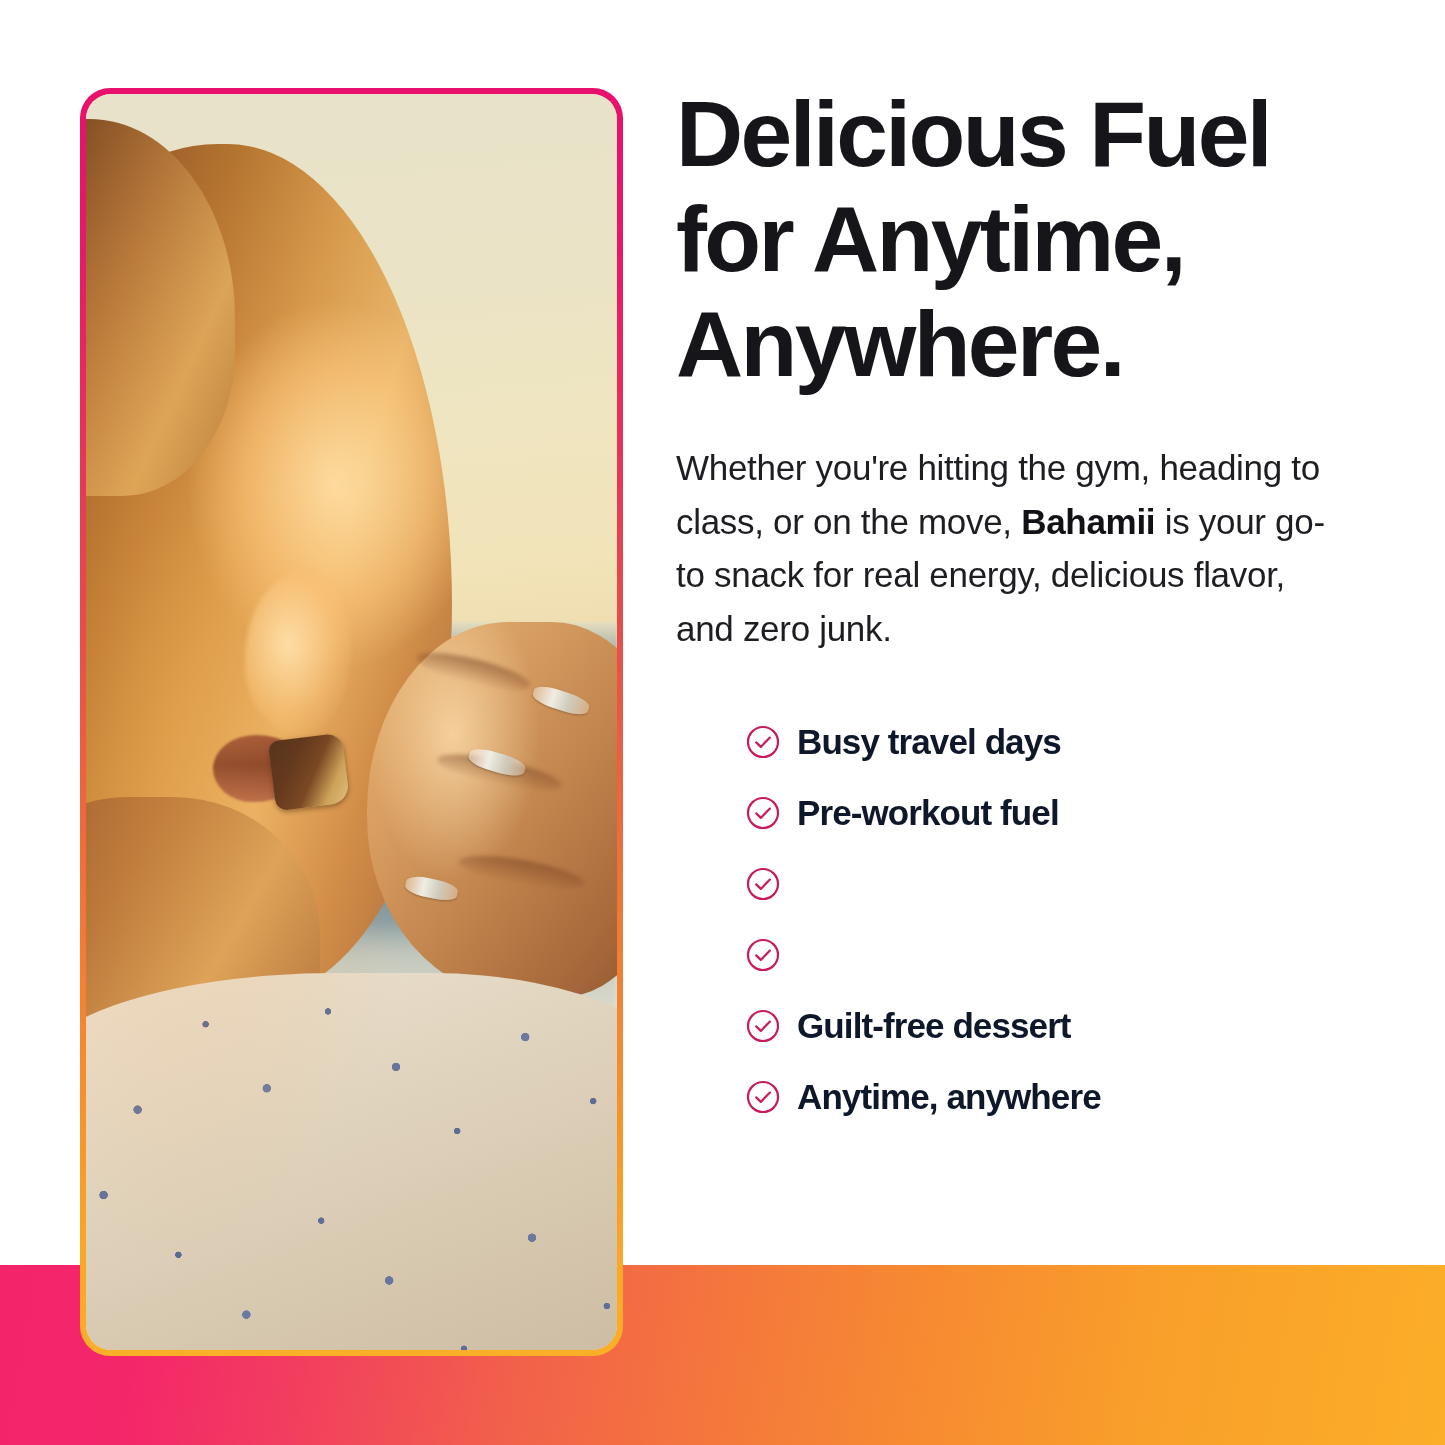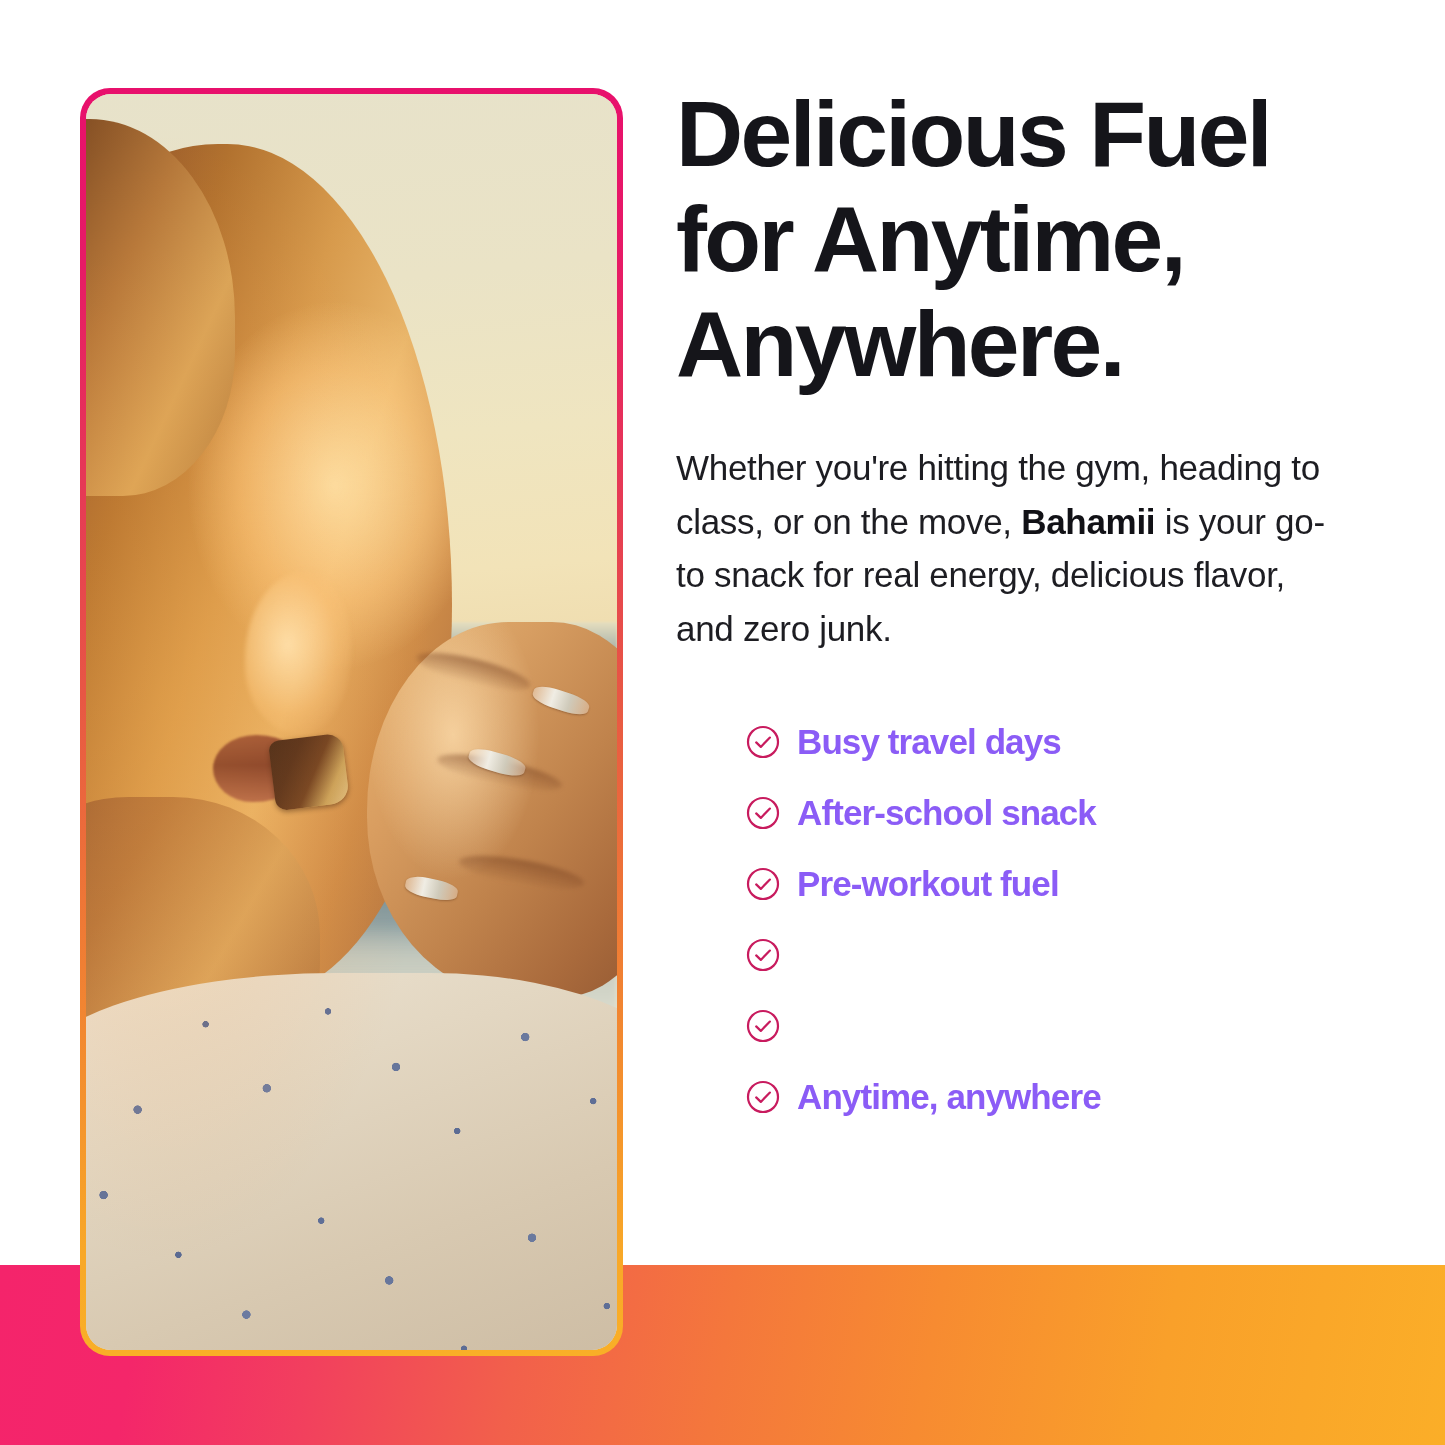--- a/index.html
+++ b/index.html
@@ -278,21 +278,21 @@
     width: 36px;
     height: 36px;
     margin-right: 16px;
     display: block;
   }
   .benefit-label {
     font-family: "Liberation Sans", sans-serif;
     font-size: 35px;
     font-weight: bold;
     letter-spacing: -0.9px;
-    color: #8b5cf6;
+    color: #0f172a;
     white-space: nowrap;
   }
 </style>
 </head>
 <body>
 
 <div id="poster">
 
   <div class="bottom-band"></div>
 
@@ -332,43 +332,43 @@
         <circle cx="18" cy="18" r="15" fill="none" stroke="#C81B5E" stroke-width="2.2"></circle>
         <path d="M11.2 18.4 L15.8 22.9 L24.9 13.6" fill="none" stroke="#C81B5E" stroke-width="2.2" stroke-linecap="round" stroke-linejoin="round"></path>
       </svg>
       <span class="benefit-label">Busy travel days</span>
     </li>
     <li class="benefit-item">
       <svg class="check-icon" viewBox="0 0 36 36">
         <circle cx="18" cy="18" r="15" fill="none" stroke="#C81B5E" stroke-width="2.2"></circle>
         <path d="M11.2 18.4 L15.8 22.9 L24.9 13.6" fill="none" stroke="#C81B5E" stroke-width="2.2" stroke-linecap="round" stroke-linejoin="round"></path>
       </svg>
-      <span class="benefit-label">After-school snack</span>
-    </li>
-    <li class="benefit-item">
-      <svg class="check-icon" viewBox="0 0 36 36">
-        <circle cx="18" cy="18" r="15" fill="none" stroke="#C81B5E" stroke-width="2.2"></circle>
-        <path d="M11.2 18.4 L15.8 22.9 L24.9 13.6" fill="none" stroke="#C81B5E" stroke-width="2.2" stroke-linecap="round" stroke-linejoin="round"></path>
-      </svg>
       <span class="benefit-label">Pre-workout fuel</span>
     </li>
     <li class="benefit-item">
       <svg class="check-icon" viewBox="0 0 36 36">
         <circle cx="18" cy="18" r="15" fill="none" stroke="#C81B5E" stroke-width="2.2"></circle>
         <path d="M11.2 18.4 L15.8 22.9 L24.9 13.6" fill="none" stroke="#C81B5E" stroke-width="2.2" stroke-linecap="round" stroke-linejoin="round"></path>
       </svg>
     </li>
     <li class="benefit-item">
       <svg class="check-icon" viewBox="0 0 36 36">
         <circle cx="18" cy="18" r="15" fill="none" stroke="#C81B5E" stroke-width="2.2"></circle>
         <path d="M11.2 18.4 L15.8 22.9 L24.9 13.6" fill="none" stroke="#C81B5E" stroke-width="2.2" stroke-linecap="round" stroke-linejoin="round"></path>
       </svg>
     </li>
     <li class="benefit-item">
       <svg class="check-icon" viewBox="0 0 36 36">
         <circle cx="18" cy="18" r="15" fill="none" stroke="#C81B5E" stroke-width="2.2"></circle>
         <path d="M11.2 18.4 L15.8 22.9 L24.9 13.6" fill="none" stroke="#C81B5E" stroke-width="2.2" stroke-linecap="round" stroke-linejoin="round"></path>
       </svg>
+      <span class="benefit-label">Guilt-free dessert</span>
+    </li>
+    <li class="benefit-item">
+      <svg class="check-icon" viewBox="0 0 36 36">
+        <circle cx="18" cy="18" r="15" fill="none" stroke="#C81B5E" stroke-width="2.2"></circle>
+        <path d="M11.2 18.4 L15.8 22.9 L24.9 13.6" fill="none" stroke="#C81B5E" stroke-width="2.2" stroke-linecap="round" stroke-linejoin="round"></path>
+      </svg>
       <span class="benefit-label">Anytime, anywhere</span>
     </li>
   </ul>
 
 </div>
 
 </body></html>

